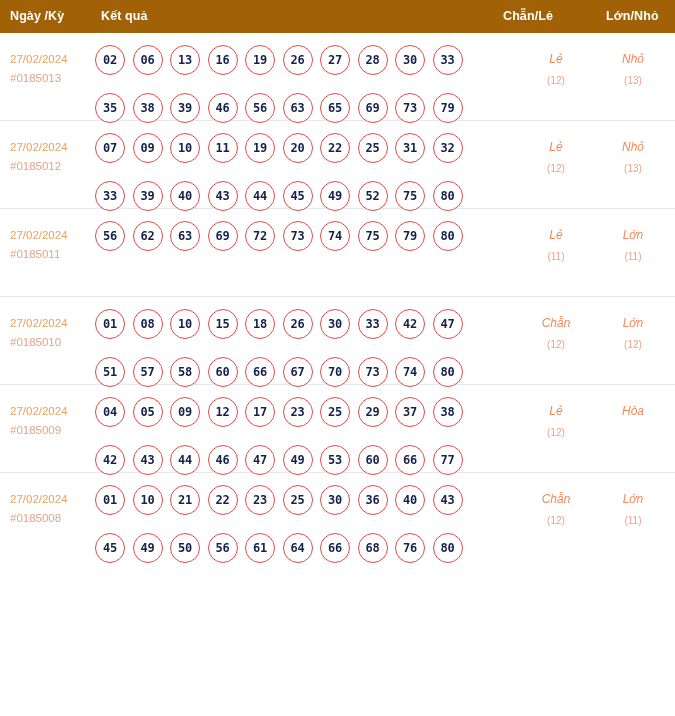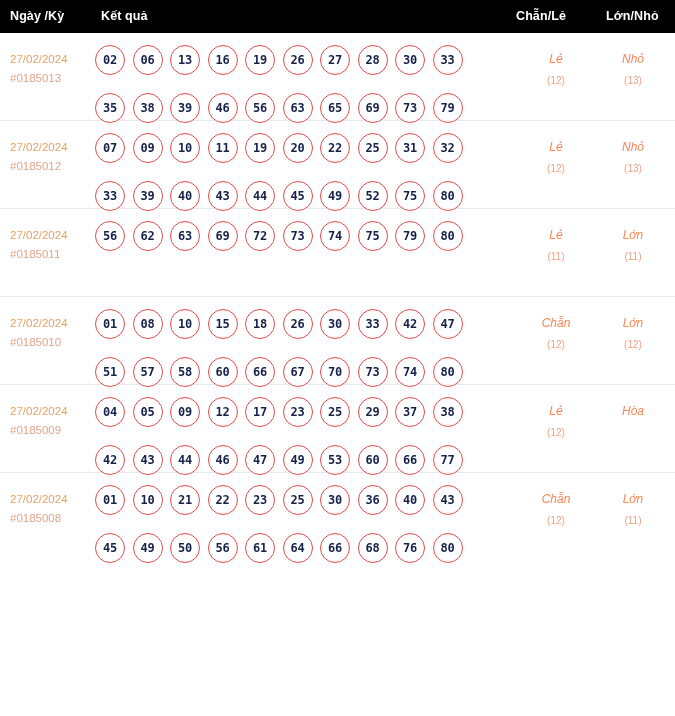--- a/index.html
+++ b/index.html
@@ -18,36 +18,36 @@
     width: 675px;
     height: 716px;
     box-sizing: border-box;
     background: #ffffff;
   }
 
   
   .table-header {
     position: relative;
     height: 33px;
-    background: #000000;
+    background: #a16207;
     color: #ffffff;
   }
   .table-header .th {
     position: absolute;
     top: 0;
     height: 33px;
     line-height: 33px;
     font-size: 12.5px;
     font-weight: bold;
     white-space: nowrap;
     letter-spacing: 0.1px;
   }
   .th-date    { left: 10px; }
   .th-result  { left: 101px; }
-  .th-oddeven { left: 516px; }
+  .th-oddeven { left: 503px; }
   .th-bigsmall{ left: 606px; }
 
   
   .row {
     position: relative;
     height: 88px;
     border-bottom: 1px solid #e8e8e8;
     box-sizing: border-box;
   }
   .row:last-child { border-bottom: none; }

